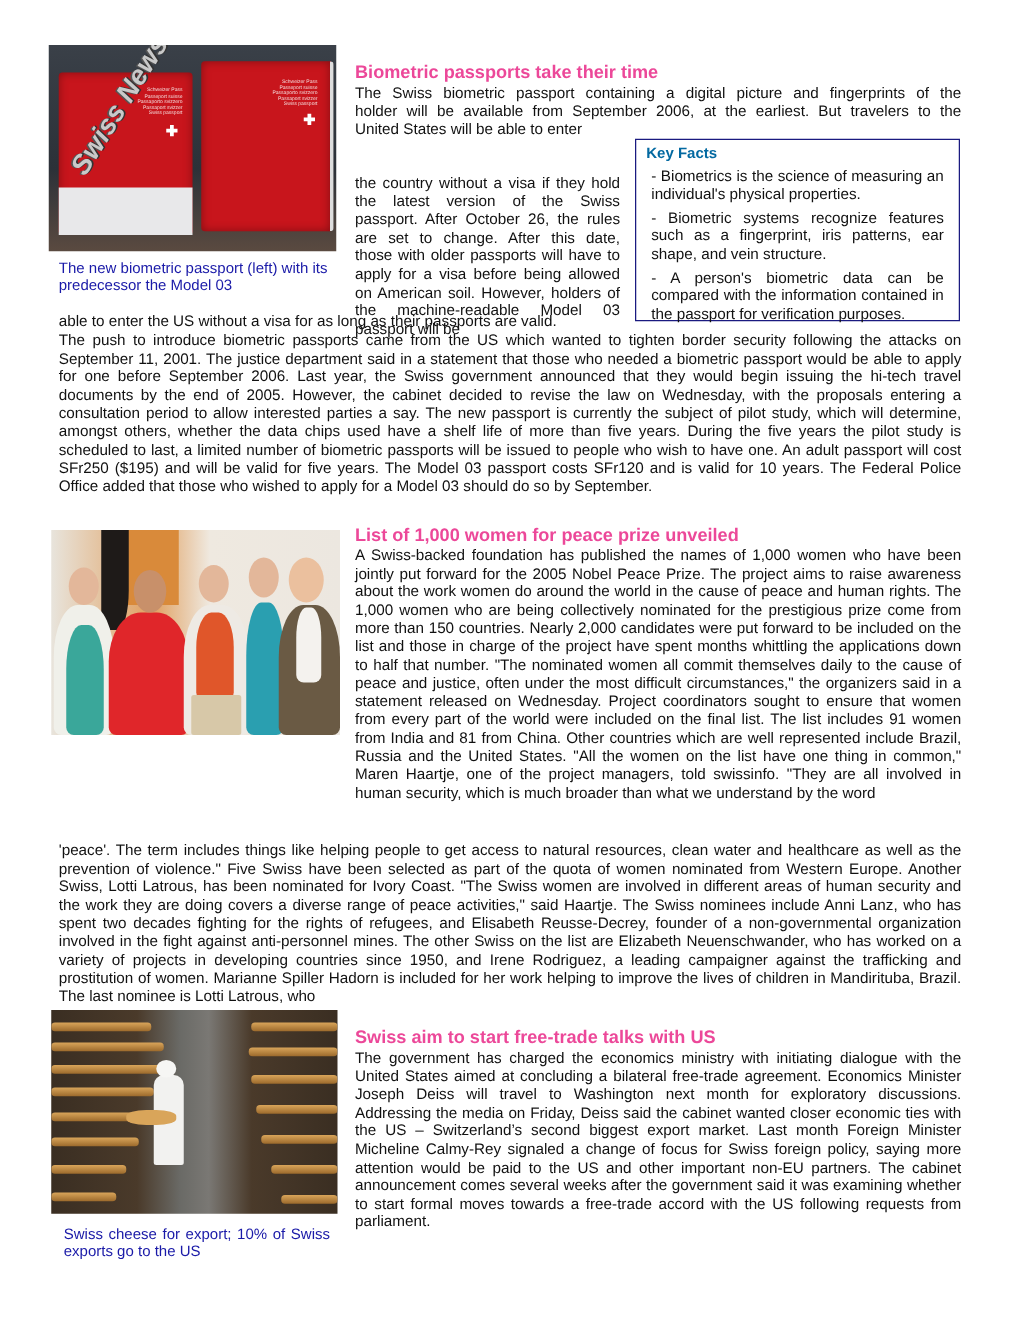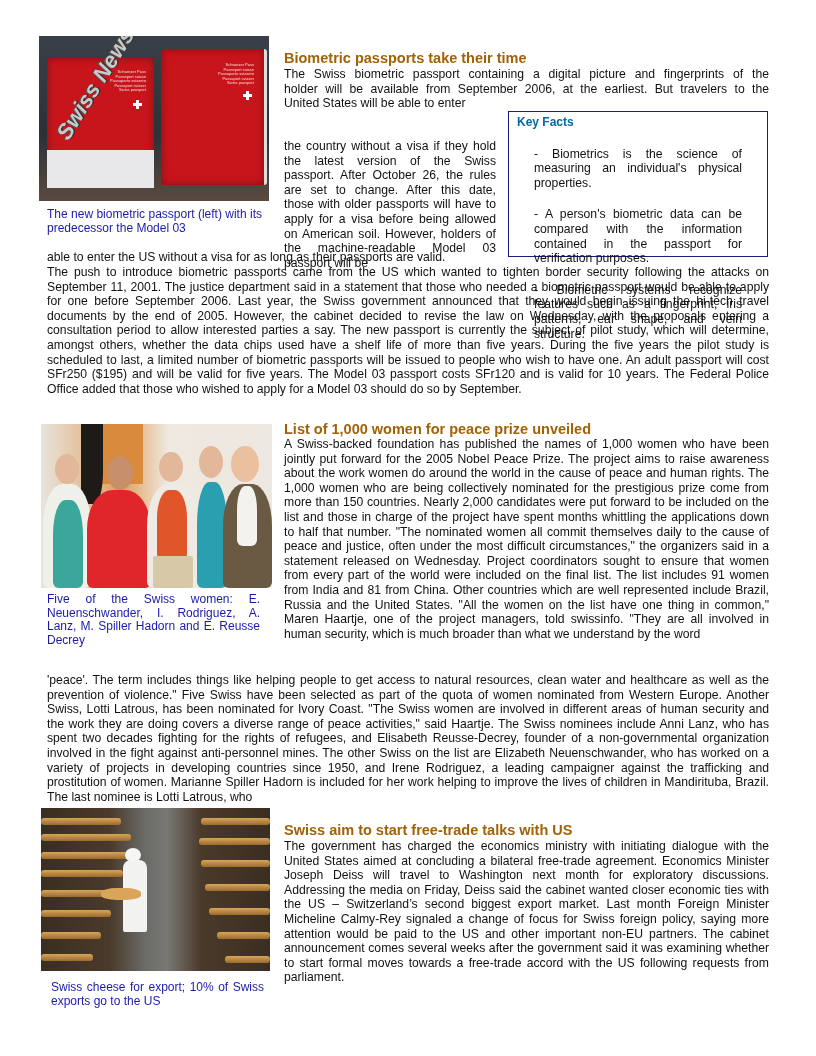--- a/index.html
+++ b/index.html
@@ -1,20 +1,20 @@
 <!DOCTYPE html>
 <html><head>
 <meta charset="utf-8">
 <style>
   html, body { margin: 0; padding: 0; background: #ffffff; }
   body { width: 816px; height: 1056px; position: relative; overflow: hidden;
          font-family: "Liberation Sans", sans-serif; color: #111; }
   .page { position: absolute; left: 0; top: 0; width: 816px; height: 1056px; }
   .body-text { font-size: 12.2px; line-height: 14.6px; text-align: justify; margin: 0; }
-  .headline { color: #a16207; font-weight: bold; font-size: 14.5px; line-height: 17px; margin: 0; }
+  .headline { color: #ec4899; font-weight: bold; font-size: 14.5px; line-height: 17px; margin: 0; }
   .caption { color: #1a1aa8; font-size: 12px; line-height: 13.5px; text-align: justify; margin: 0; }
   .abs { position: absolute; }
   .photo { position: absolute; overflow: hidden; }
 
   
   .passport-photo { left: 39px; top: 36px; width: 230px; height: 165px;
     background: linear-gradient(180deg, #3a4048 0%, #2c3138 60%, #5a4a40 100%); }
   .pp { position: absolute; border-radius: 3px; }
   .pp-left { left: 8px; top: 22px; width: 107px; height: 130px; background: #c8151c;
     box-shadow: inset 0 0 8px rgba(0,0,0,0.35); }
@@ -37,21 +37,21 @@
   .head { position: absolute; border-radius: 50%; background: #e3b79a; }
 
   
   .cheese-photo { left: 41px; top: 808px; width: 229px; height: 163px;
     background: linear-gradient(90deg, #3a2e22 0%, #4a3a2a 30%, #6a6a66 45%, #7a7874 55%, #4a3a2a 70%, #3a2e22 100%); }
   .shelf { position: absolute; height: 7px; background: linear-gradient(180deg, #d9a55a, #9c6a2c); border-radius: 3px; }
 
   .keyfacts { position: absolute; left: 508px; top: 111px; width: 260px; height: 146px;
     border: 1.5px solid #1a1a80; padding: 3px 8px 4px 8px; box-sizing: border-box; }
   .keyfacts .kf-title { color: #0369a1; font-weight: bold; font-size: 12px; line-height: 14.6px; margin: 0; }
-  .keyfacts .kf-text { font-size: 12.2px; line-height: 14.6px; text-align: justify; margin: 17px; }
+  .keyfacts .kf-text { font-size: 12.2px; line-height: 14.6px; text-align: justify; margin: 4px; }
 </style>
 </head>
 <body>
 
 <div class="page">
 
   <div class="photo passport-photo">
     <div class="pp pp-left">
       <div class="pp-lines" style="right:8px; top:12px;">Schweizer Pass<br>Passeport suisse<br>Passaporto svizzero<br>Passaport svizzer<br>Swiss passport</div>
       <div class="cross" style="right:12px; top:42px;"></div>
@@ -71,22 +71,22 @@
     <p class="body-text" style="text-align:justify; text-align-last:justify;">The Swiss biometric passport containing a digital picture and fingerprints of the</p>
     <p class="body-text" style="text-align:justify; text-align-last:justify;">holder will be available from September 2006, at the earliest. But travelers to the</p>
     <p class="body-text">United States will be able to enter</p>
   </div>
 
   <p class="body-text abs" style="left:284px; top:111px; width:212px;margin-top:28px;">the country without a visa if they hold the latest version of the Swiss passport. After October 26, the rules are set to change. After this date, those with older passports will have to apply for a visa before being allowed on American soil. However, holders of the machine-readable Model 03 passport will be</p>
 
   <div class="keyfacts">
     <p class="kf-title">Key Facts</p>
     <p class="kf-text">- Biometrics is the science of measuring an individual's physical properties.</p>
+    <p class="kf-text">- Biometric systems recognize features such as a fingerprint, iris patterns, ear shape, and vein structure.</p>
     <p class="kf-text">- A person's biometric data can be compared with the information contained in the passport for verification purposes.</p>
-    <p class="kf-text">- Biometric systems recognize features such as a fingerprint, iris patterns, ear shape, and vein structure.</p>
   </div>
 
   <p class="body-text abs" style="left:47px; top:250px; width:460px;">able to enter the US without a visa for as long as their passports are valid.</p>
 
   <p class="body-text abs" style="left:47px; top:265px; width:722px;">The push to introduce biometric passports came from the US which wanted to tighten border security following the attacks on September 11, 2001. The justice department said in a statement that those who needed a biometric passport would be able to apply for one before September 2006. Last year, the Swiss government announced that they would begin issuing the hi-tech travel documents by the end of 2005. However, the cabinet decided to revise the law on Wednesday, with the proposals entering a consultation period to allow interested parties a say. The new passport is currently the subject of pilot study, which will determine, amongst others, whether the data chips used have a shelf life of more than five years. During the five years the pilot study is scheduled to last, a limited number of biometric passports will be issued to people who wish to have one. An adult passport will cost SFr250 ($195) and will be valid for five years. The Model 03 passport costs SFr120 and is valid for 10 years. The Federal Police Office added that those who wished to apply for a Model 03 should do so by September.</p>
 
   <div class="photo women-photo">
     <div style="position:absolute; left:44px; top:0; width:58px; height:60px; background:#d98a3a;"></div>
     <div style="position:absolute; left:40px; top:0; width:22px; height:80px; background:#1e1a18; border-radius:0 0 40% 0;"></div>
 
@@ -102,21 +102,20 @@
     <div class="person" style="left:112px; top:132px; width:40px; height:32px; background:#d7c8a8; border-radius:2px;"></div>
     <div class="head" style="left:118px; top:28px; width:24px; height:30px;"></div>
 
     <div class="person" style="left:156px; top:58px; width:30px; height:106px; background:#2a9fb0;"></div>
     <div class="head" style="left:158px; top:22px; width:24px; height:32px;"></div>
 
     <div class="person" style="left:182px; top:60px; width:49px; height:104px; background:#6a5a44;"></div>
     <div class="person" style="left:196px; top:62px; width:20px; height:60px; background:#f4f2ee;"></div>
     <div class="head" style="left:190px; top:22px; width:28px; height:36px; background:#ebc09e;"></div>
   </div>
-  <p class="caption abs" style="left:47px; top:593px; width:213px;">Five of the Swiss women: E. Neuenschwander, I. Rodriguez, A. Lanz, M. Spiller Hadorn and E. Reusse Decrey</p>
 
   <h2 class="headline abs" style="left:284px; top:421px; width:490px;">List of 1,000 women for peace prize unveiled</h2>
 
   <p class="body-text abs" style="left:284px; top:437px; width:485px;">A Swiss-backed foundation has published the names of 1,000 women who have been jointly put forward for the 2005 Nobel Peace Prize. The project aims to raise awareness about the work women do around the world in the cause of peace and human rights. The 1,000 women who are being collectively nominated for the prestigious prize come from more than 150 countries. Nearly 2,000 candidates were put forward to be included on the list and those in charge of the project have spent months whittling the applications down to half that number. "The nominated women all commit themselves daily to the cause of peace and justice, often under the most difficult circumstances," the organizers said in a statement released on Wednesday. Project coordinators sought to ensure that women from every part of the world were included on the final list. The list includes 91 women from India and 81 from China. Other countries which are well represented include Brazil, Russia and the United States. "All the women on the list have one thing in common," Maren Haartje, one of the project managers, told swissinfo. "They are all involved in human security, which is much broader than what we understand by the word</p>
 
   <p class="body-text abs" style="left:47px; top:673px; width:722px;">'peace'. The term includes things like helping people to get access to natural resources, clean water and healthcare as well as the prevention of violence." Five Swiss have been selected as part of the quota of women nominated from Western Europe. Another Swiss, Lotti Latrous, has been nominated for Ivory Coast. "The Swiss women are involved in different areas of human security and the work they are doing covers a diverse range of peace activities," said Haartje. The Swiss nominees include Anni Lanz, who has spent two decades fighting for the rights of refugees, and Elisabeth Reusse-Decrey, founder of a non-governmental organization involved in the fight against anti-personnel mines. The other Swiss on the list are Elizabeth Neuenschwander, who has worked on a variety of projects in developing countries since 1950, and Irene Rodriguez, a leading campaigner against the trafficking and prostitution of women. Marianne Spiller Hadorn is included for her work helping to improve the lives of children in Mandirituba, Brazil. The last nominee is Lotti Latrous, who</p>
 
 
   <div class="photo cheese-photo">
     <div class="shelf" style="left:0; top:10px; width:80px;"></div>

